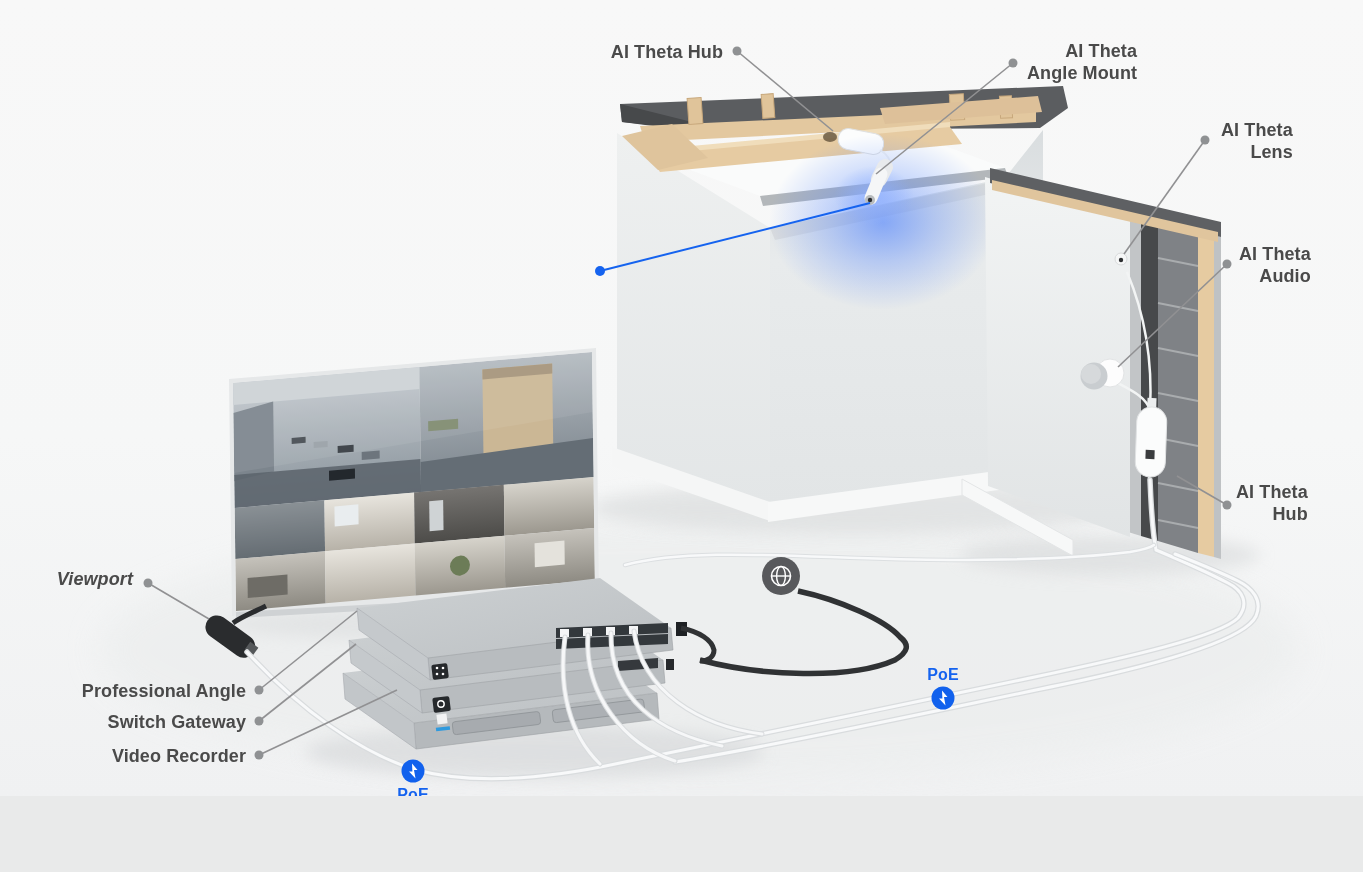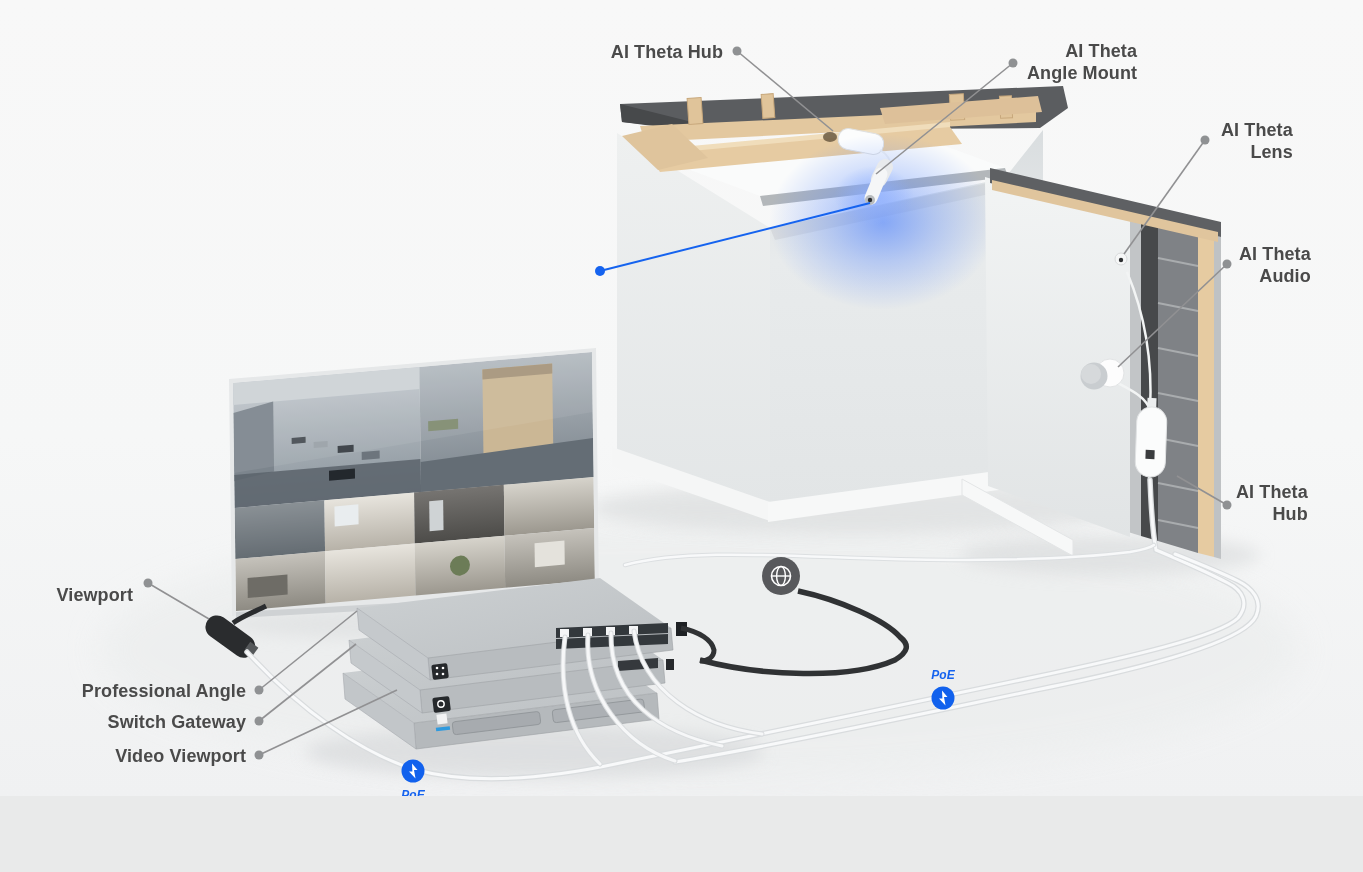--- a/index.html
+++ b/index.html
@@ -3,21 +3,21 @@
 <meta charset="utf-8">
 <style>
   html,body{margin:0;padding:0;}
   body{font-family:"Liberation Sans",sans-serif;background:#e9eaea;}
   #stage{position:relative;width:1363px;height:796px;overflow:hidden;
          background:linear-gradient(180deg,#f8f8f8 0%,#f6f7f7 55%,#f0f1f2 100%);}
   #stage svg{position:absolute;left:0;top:0;}
   .label{position:absolute;font-size:18px;font-weight:600;color:#4a4a4a;
          line-height:22px;white-space:pre-line;letter-spacing:.1px;text-align:right;}
   .label.blue{color:#1563ef;font-weight:700;}
-  .label.poe{color:#1563ef;font-weight:600;font-size:12px;text-align:center;width:56px;font-style:italic;}
+  .label.poe{color:#1563ef;font-weight:600;font-size:16px;text-align:center;width:56px;}
   .label.r{text-align:right;}
 </style>
 </head>
 <body>
 
 <div id="stage">
 
 <svg width="1363" height="872" viewBox="0 0 1363 872">
   <defs>
     <filter id="blur8" x="-60%" y="-60%" width="220%" height="220%">
@@ -333,20 +333,20 @@
 
 <div class="label r" style="right:640px;top:41px;">AI Theta Hub</div>
 <div class="label" style="left:1027px;top:40px;">AI Theta
 Angle Mount</div>
 <div class="label" style="left:1221px;top:119px;">AI Theta
 Lens</div>
 <div class="label" style="left:1239px;top:243px;">AI Theta
 Audio</div>
 <div class="label" style="left:1236px;top:481px;">AI Theta
 Hub</div>
-<div class="label r" style="right:1230px;top:584px;">Viewport</div>
+<div class="label r" style="right:1230px;top:568px;font-style:italic;">Viewport</div>
 <div class="label r" style="right:1117px;top:680px;">Professional Angle</div>
 <div class="label r" style="right:1117px;top:711px;">Switch Gateway</div>
-<div class="label r" style="right:1117px;top:745px;">Video Viewport</div>
+<div class="label r" style="right:1117px;top:745px;">Video Recorder</div>
 <div class="label poe" style="left:915px;top:664px;">PoE</div>
 <div class="label poe" style="left:385px;top:784px;">PoE</div>
 
 </div>
 
 </body></html>

